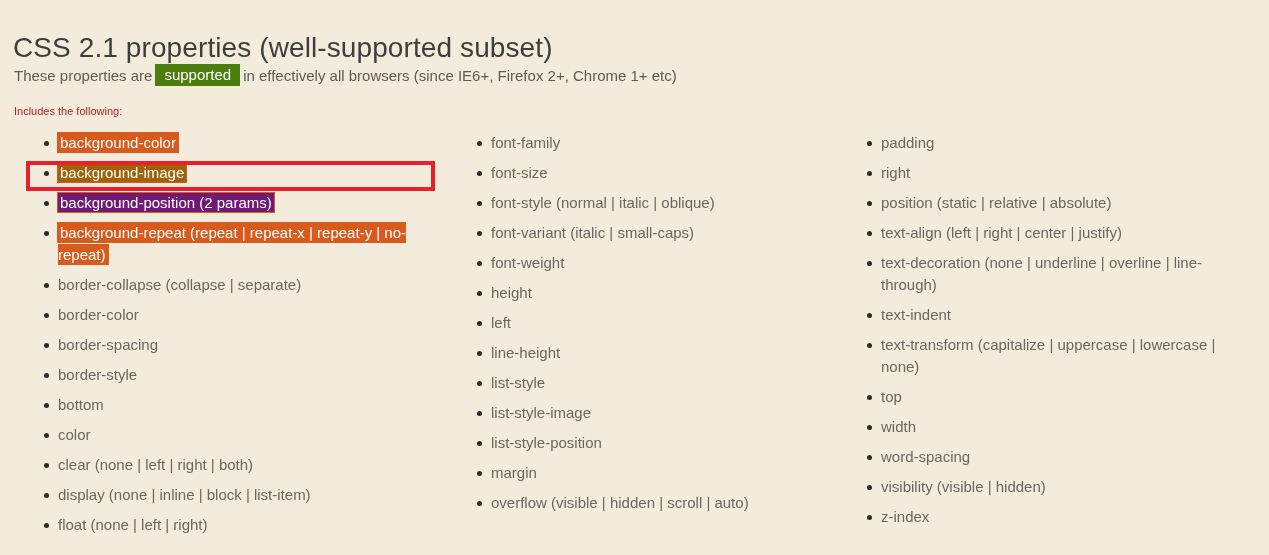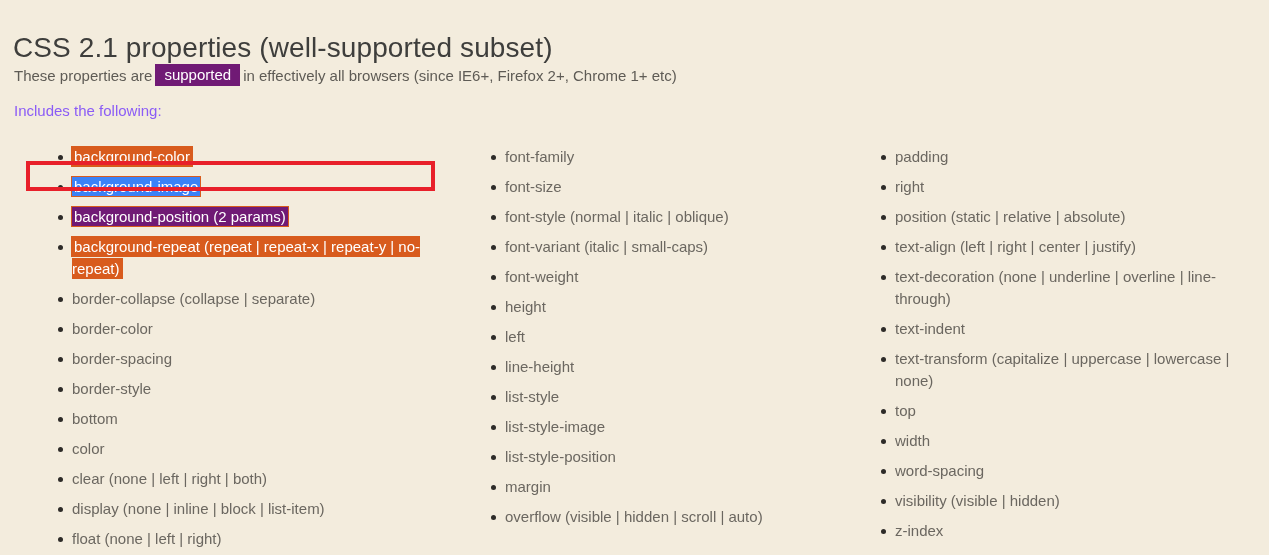--- a/index.html
+++ b/index.html
@@ -55,22 +55,22 @@
     margin: 0 3px;
     font-size: 15px;
     line-height: 17px;
     vertical-align: 1px;
   }
 
   .includes-line {
     position: absolute;
     left: 14px;
     top: 100px;
-    font-size: 15px;
-    color: #8b5cf6;
+    font-size: 11px;
+    color: #b91c1c;
     line-height: 22px;
     white-space: nowrap;
   }
 
   
   .columns {
     position: absolute;
     left: 0;
     top: 130px;
     width: 1269px;
@@ -79,21 +79,21 @@
   .col {
     position: absolute;
     top: 0;
   }
   .col-1 { left: 38px;  width: 400px; }
   .col-2 { left: 471px; width: 398px; }
   .col-3 { left: 861px; width: 398px; }
 
   ul.prop-list {
     list-style: none;
-    margin: 16px;
+    margin: 2px;
     padding: 0;
   }
   ul.prop-list > li {
     position: relative;
     padding-left: 18px;
     margin: 0 0 8px 0;
     font-size: 15px;
     line-height: 22px;
     color: #6b6760;
   }
@@ -134,30 +134,30 @@
   }
 </style>
 </head>
 <body style="background: rgb(243, 236, 221);">
 
 <div class="page">
 
   <h1 class="page-title" style="color: rgb(62, 62, 60);">CSS 2.1 properties (well-supported subset)</h1>
 
   <div class="subtitle">
-    <span>These properties are</span><span class="badge" style="background: #701a75; color: rgb(255, 255, 255);">supported</span><span>in effectively all browsers (since IE6+, Firefox 2+, Chrome 1+ etc)</span>
+    <span>These properties are</span><span class="badge" style="background: #4d7c0f; color: rgb(255, 255, 255);">supported</span><span>in effectively all browsers (since IE6+, Firefox 2+, Chrome 1+ etc)</span>
   </div>
 
   <div class="includes-line">Includes the following:</div>
 
   <div class="columns">
     <div class="col col-1">
       <ul class="prop-list">
           <li class="hl"><span class="txt" style="background: rgb(216, 91, 29); color: rgb(255, 255, 255); box-shadow: rgb(216, 91, 29) 0px 0px 0px 1px;">background-color</span></li>
-          <li class="hl"><span class="txt" style="background: #3b82f6; color: rgb(255, 255, 255); box-shadow: rgb(216, 91, 29) 0px 0px 0px 1px;">background-image</span></li>
+          <li class="hl"><span class="txt" style="background: #a16207; color: rgb(255, 255, 255); box-shadow: rgb(216, 91, 29) 0px 0px 0px 1px;">background-image</span></li>
           <li class="hl"><span class="txt" style="background: #701a75; color: rgb(255, 255, 255); box-shadow: rgb(216, 91, 29) 0px 0px 0px 1px;">background-position (2 params)</span></li>
           <li class="hl"><span class="txt" style="background: rgb(216, 91, 29); color: rgb(255, 255, 255); box-shadow: rgb(216, 91, 29) 0px 0px 0px 1px;">background-repeat (repeat | repeat-x | repeat-y | no-repeat)</span></li>
           <li><span class="txt">border-collapse (collapse | separate)</span></li>
           <li><span class="txt">border-color</span></li>
           <li><span class="txt">border-spacing</span></li>
           <li><span class="txt">border-style</span></li>
           <li><span class="txt">bottom</span></li>
           <li><span class="txt">color</span></li>
           <li><span class="txt">clear (none | left | right | both)</span></li>
           <li><span class="txt">display (none | inline | block | list-item)</span></li>

